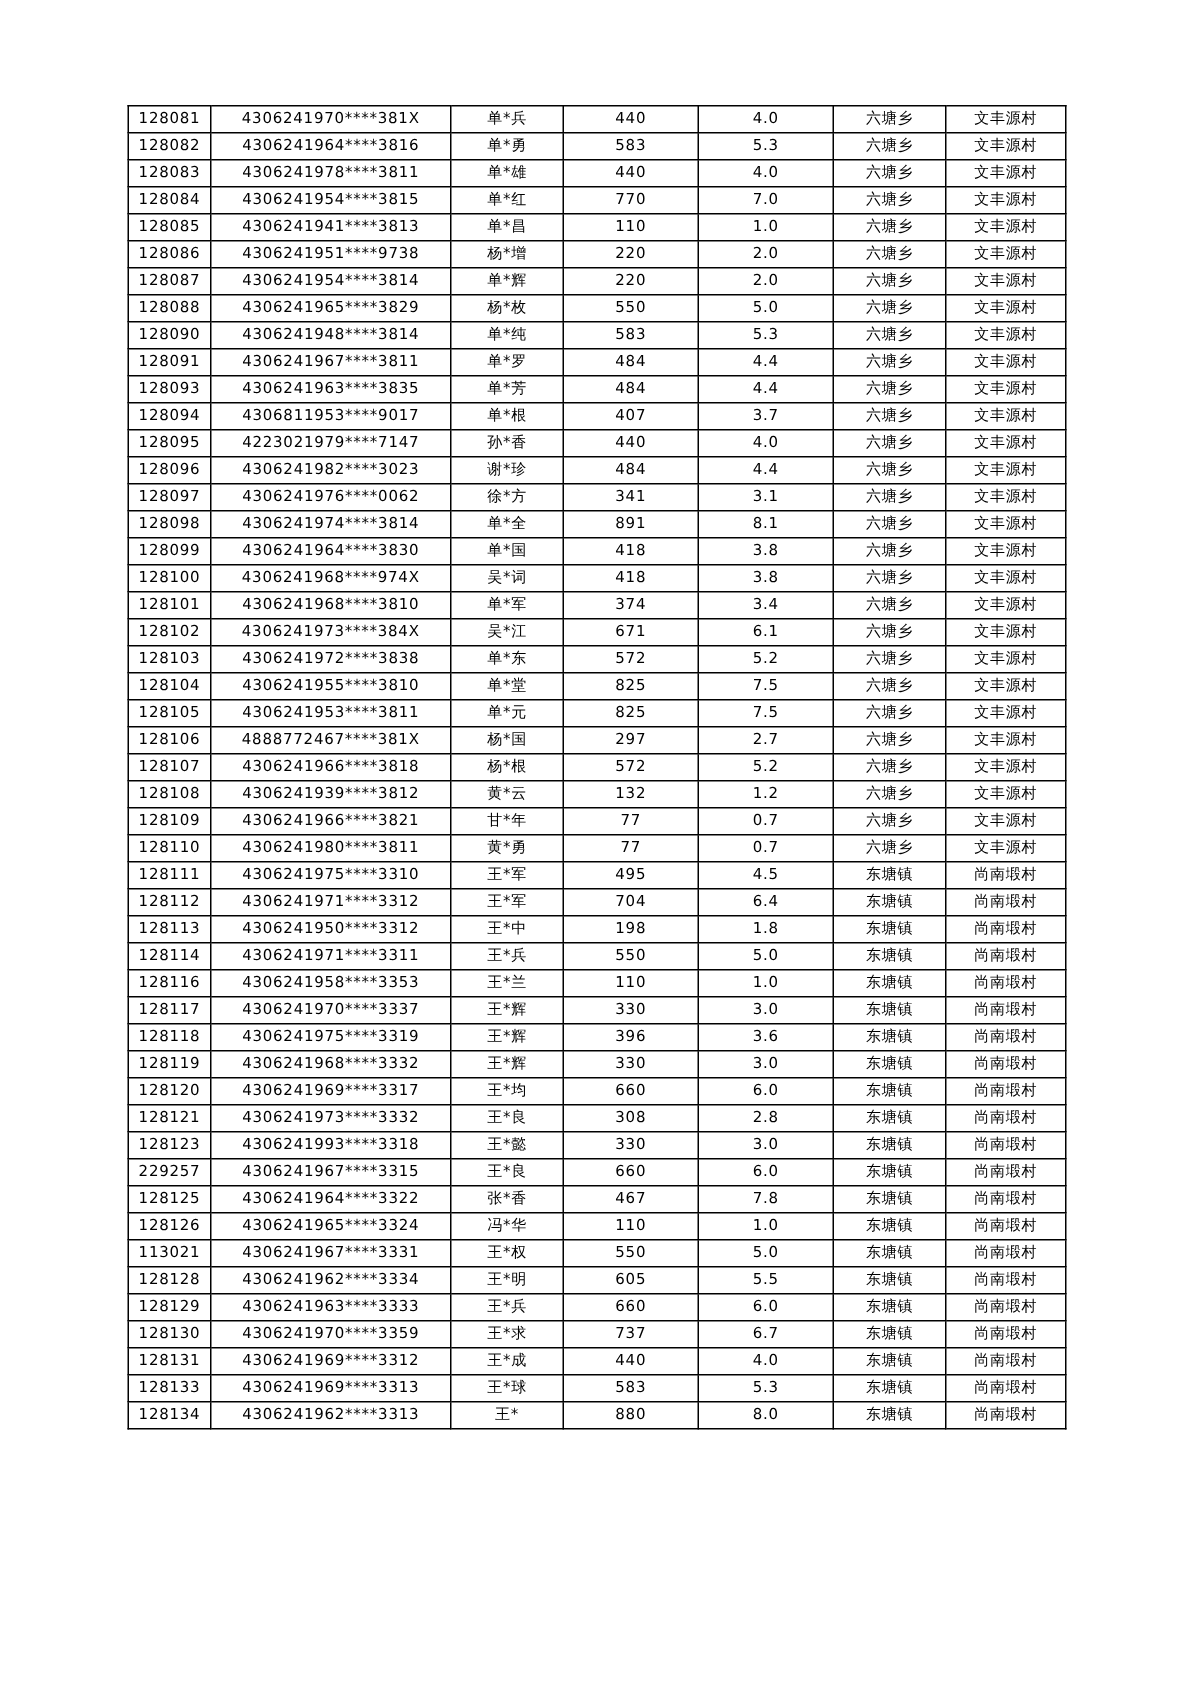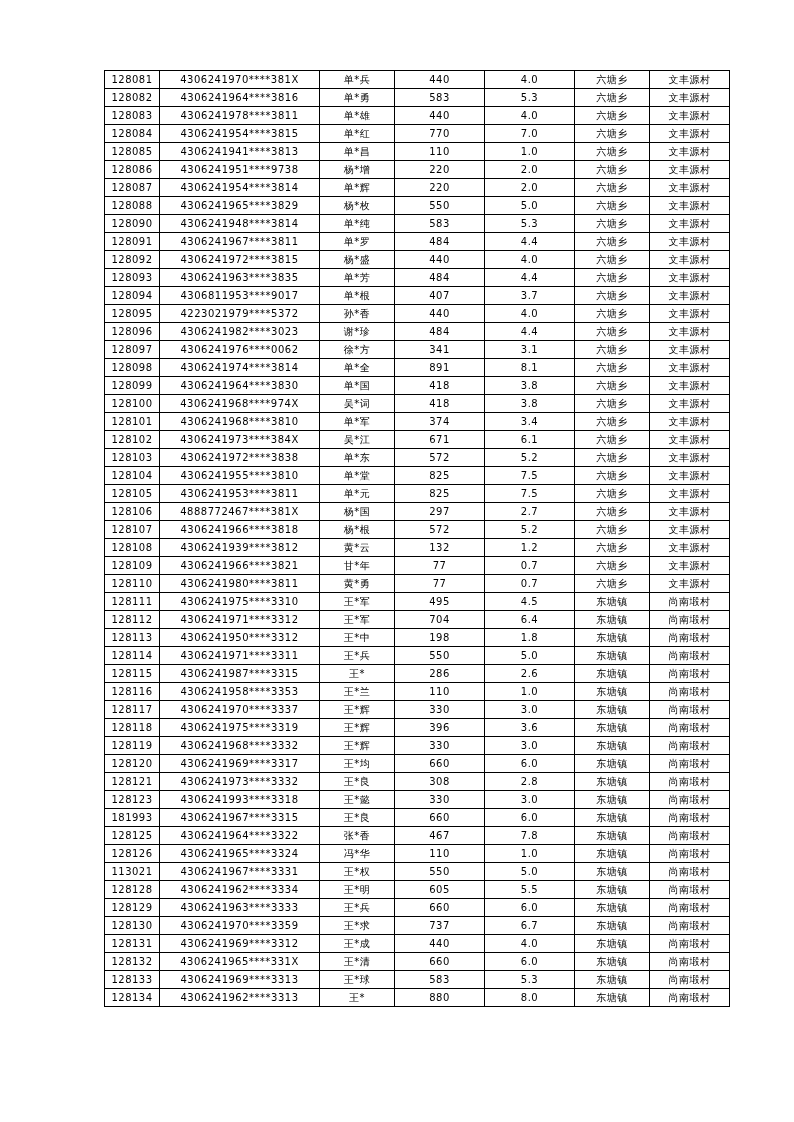--- a/index.html
+++ b/index.html
@@ -11,21 +11,20 @@
     width: 794px;
     height: 1122px;
     position: relative;
     font-family: "DejaVu Sans", "Liberation Sans", sans-serif;
     color: #000000;
   }
   .sheet {
     position: absolute;
     left: 85px;
     top: 70px;
-    margin-left: 19px;
   }
   table.records {
     border-collapse: collapse;
     table-layout: fixed;
     width: 625px;
   }
   table.records td {
     border: 1px solid #000000;
     height: 17px;
     font-size: 10px;
@@ -145,49 +144,40 @@
         <tr>
           <td>128091</td>
           <td>4306241967****3811</td>
           <td>单*罗</td>
           <td>484</td>
           <td>4.4</td>
           <td>六塘乡</td>
           <td>文丰源村</td>
         </tr>
         <tr>
-          <td>128092</td>
-          <td>4306241972****3815</td>
-          <td>杨*盛</td>
-          <td>440</td>
-          <td>4.0</td>
-          <td>六塘乡</td>
-          <td>文丰源村</td>
-        </tr>
-        <tr>
           <td>128093</td>
           <td>4306241963****3835</td>
           <td>单*芳</td>
           <td>484</td>
           <td>4.4</td>
           <td>六塘乡</td>
           <td>文丰源村</td>
         </tr>
         <tr>
           <td>128094</td>
           <td>4306811953****9017</td>
           <td>单*根</td>
           <td>407</td>
           <td>3.7</td>
           <td>六塘乡</td>
           <td>文丰源村</td>
         </tr>
         <tr>
           <td>128095</td>
-          <td>4223021979****5372</td>
+          <td>4223021979****7147</td>
           <td>孙*香</td>
           <td>440</td>
           <td>4.0</td>
           <td>六塘乡</td>
           <td>文丰源村</td>
         </tr>
         <tr>
           <td>128096</td>
           <td>4306241982****3023</td>
           <td>谢*珍</td>
@@ -352,29 +342,20 @@
         <tr>
           <td>128114</td>
           <td>4306241971****3311</td>
           <td>王*兵</td>
           <td>550</td>
           <td>5.0</td>
           <td>东塘镇</td>
           <td>尚南塅村</td>
         </tr>
         <tr>
-          <td>128115</td>
-          <td>4306241987****3315</td>
-          <td>王*</td>
-          <td>286</td>
-          <td>2.6</td>
-          <td>东塘镇</td>
-          <td>尚南塅村</td>
-        </tr>
-        <tr>
           <td>128116</td>
           <td>4306241958****3353</td>
           <td>王*兰</td>
           <td>110</td>
           <td>1.0</td>
           <td>东塘镇</td>
           <td>尚南塅村</td>
         </tr>
         <tr>
           <td>128117</td>
@@ -424,21 +405,21 @@
         <tr>
           <td>128123</td>
           <td>4306241993****3318</td>
           <td>王*懿</td>
           <td>330</td>
           <td>3.0</td>
           <td>东塘镇</td>
           <td>尚南塅村</td>
         </tr>
         <tr>
-          <td>181993</td>
+          <td>229257</td>
           <td>4306241967****3315</td>
           <td>王*良</td>
           <td>660</td>
           <td>6.0</td>
           <td>东塘镇</td>
           <td>尚南塅村</td>
         </tr>
         <tr>
           <td>128125</td>
           <td>4306241964****3322</td>
@@ -496,29 +477,20 @@
         <tr>
           <td>128131</td>
           <td>4306241969****3312</td>
           <td>王*成</td>
           <td>440</td>
           <td>4.0</td>
           <td>东塘镇</td>
           <td>尚南塅村</td>
         </tr>
         <tr>
-          <td>128132</td>
-          <td>4306241965****331X</td>
-          <td>王*清</td>
-          <td>660</td>
-          <td>6.0</td>
-          <td>东塘镇</td>
-          <td>尚南塅村</td>
-        </tr>
-        <tr>
           <td>128133</td>
           <td>4306241969****3313</td>
           <td>王*球</td>
           <td>583</td>
           <td>5.3</td>
           <td>东塘镇</td>
           <td>尚南塅村</td>
         </tr>
         <tr>
           <td>128134</td>

